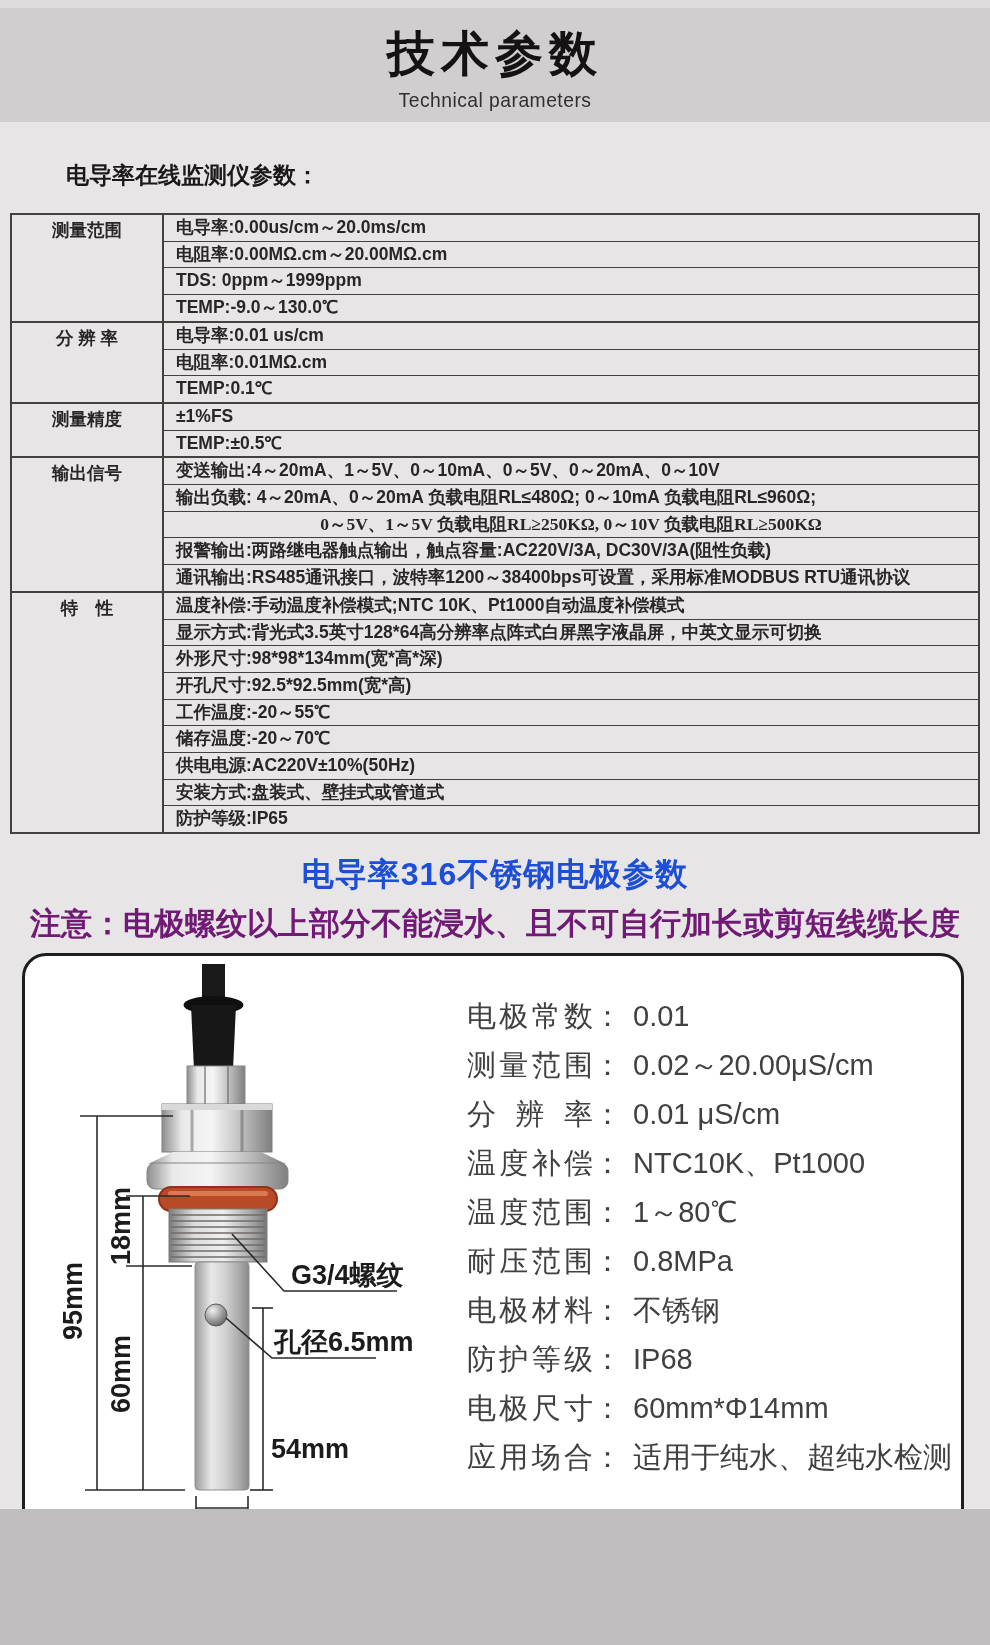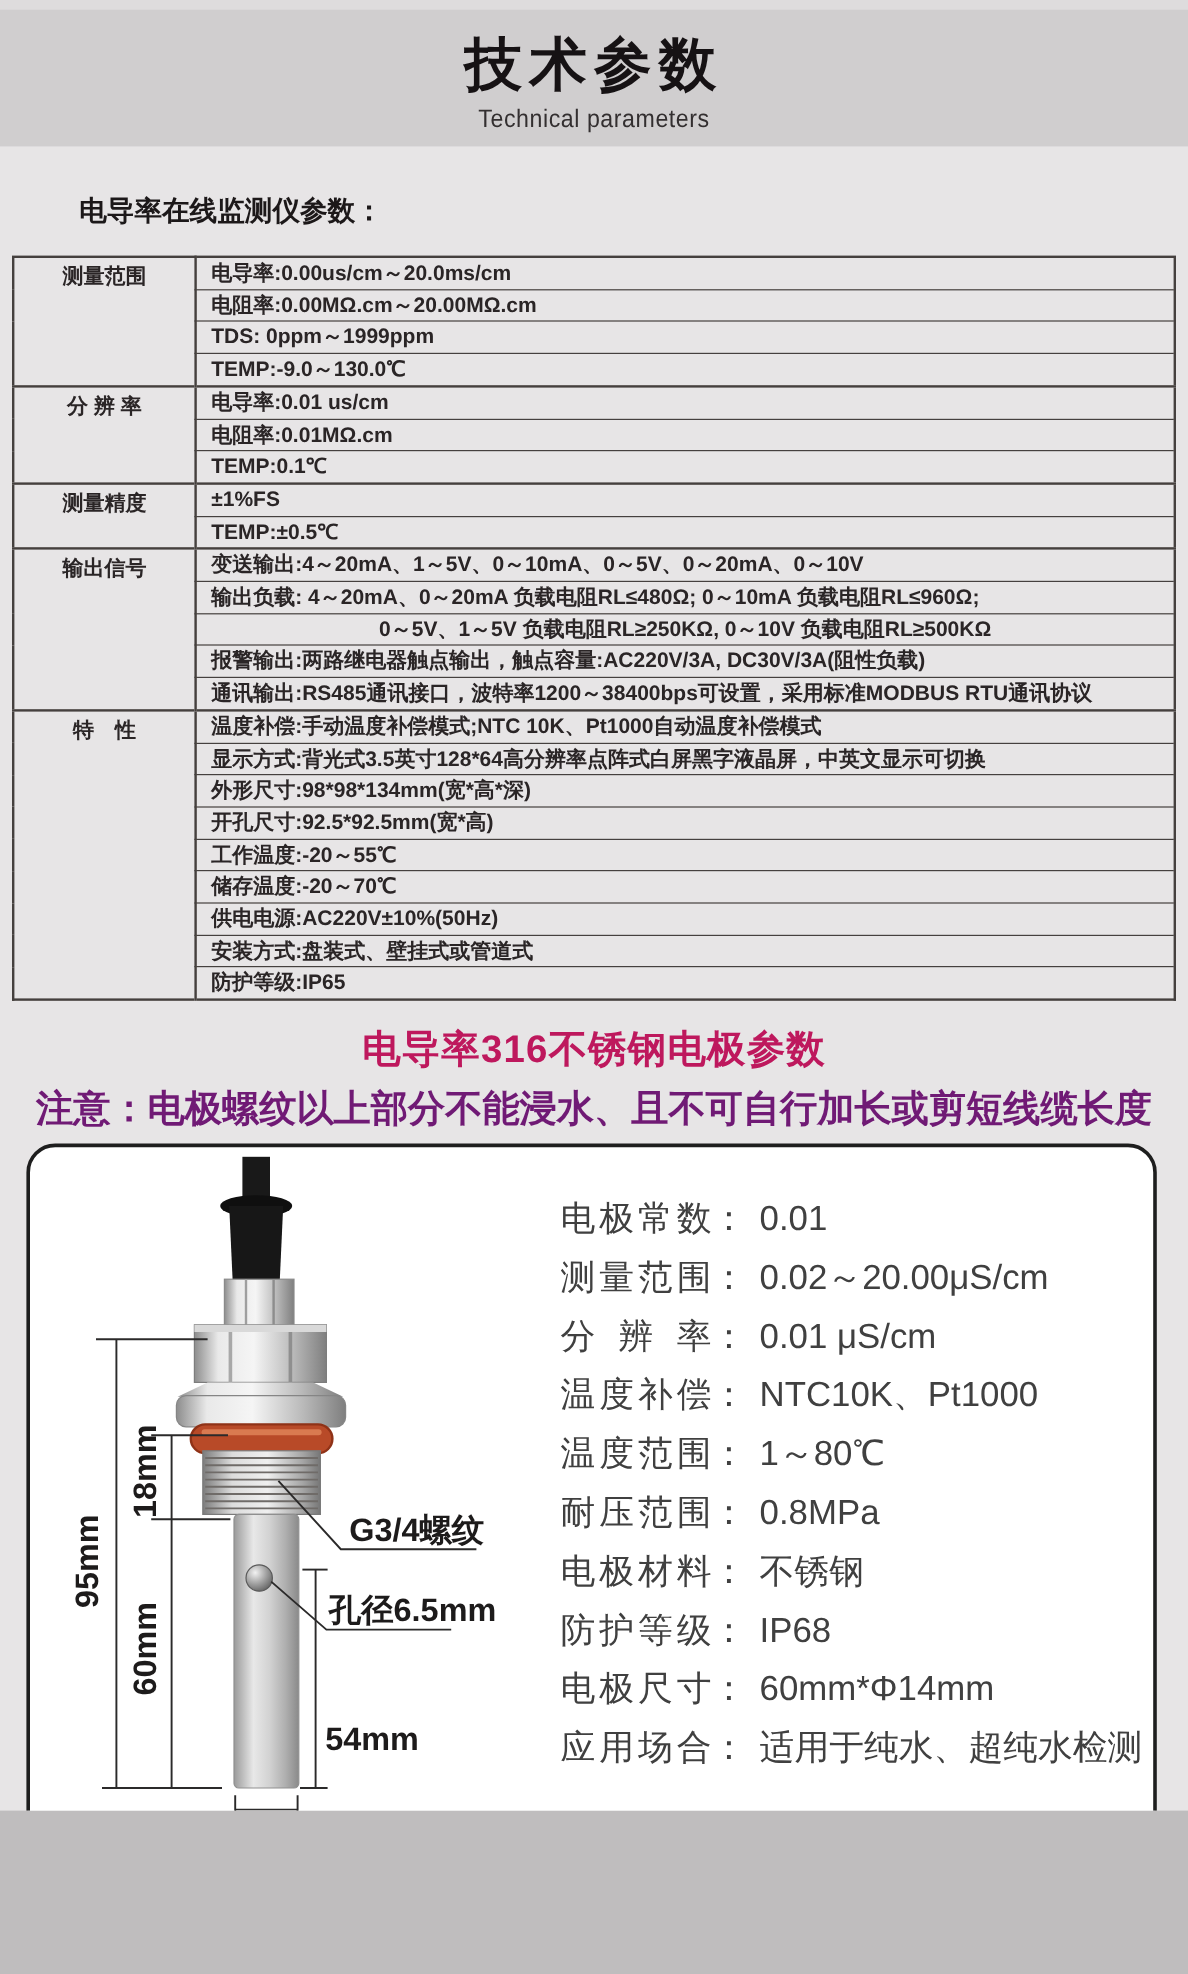--- a/index.html
+++ b/index.html
@@ -16,24 +16,24 @@
   table.spec{position:absolute; top:213px; left:10px; width:970px; height:592px;
              border-collapse:collapse; table-layout:fixed;}
   table.spec col.c1{width:152px;}
   table.spec th, table.spec td{border:1px solid #45403e; font-size:17.5px; font-weight:600;
              color:#2a2526; padding:0; overflow:hidden; white-space:nowrap;}
   table.spec{border:2px solid #45403e;}
   table.spec tr.gstart th, table.spec tr.gstart td{border-top:2px solid #45403e;}
   table.spec th{border-right:2px solid #45403e; vertical-align:top; text-align:center;
              padding-top:3px; background:transparent; font-weight:600;}
   table.spec td{padding-left:12px; height:25.7px; line-height:25.7px;}
-  table.spec td.center{text-align:center; padding-left:0;}
+  table.spec td.center{text-align:center; padding-left:0;font-family:Liberation Serif, serif;}
 
   .sec-title{position:absolute; top:853px; left:0; width:990px; text-align:center;
-             font-size:32px; font-weight:bold; color:#be185d; letter-spacing:1px;}
+             font-size:32px; font-weight:bold; color:#1d4ed8; letter-spacing:1px;}
   .warning{position:absolute; top:903px; left:0; width:990px; text-align:center;
              font-size:31px; font-weight:bold; color:#701a75;}
 
   .card{position:absolute; top:953px; left:22px; width:942px; height:647px; background:#ffffff;
         border:3px solid #1e1e1e; border-radius:24px; box-sizing:border-box;}
   .diagram{position:absolute; top:958px; left:40px;}
   .params{position:absolute; top:992px; left:467px; width:500px;}
   .params .row{height:49px; line-height:49px; font-size:29px; color:#404040; white-space:nowrap;}
   .params .k{display:inline-block; width:126px; text-align:justify; text-align-last:justify; font-weight:500;}
   .params .colon{display:inline-block; width:30px; font-weight:500;}

